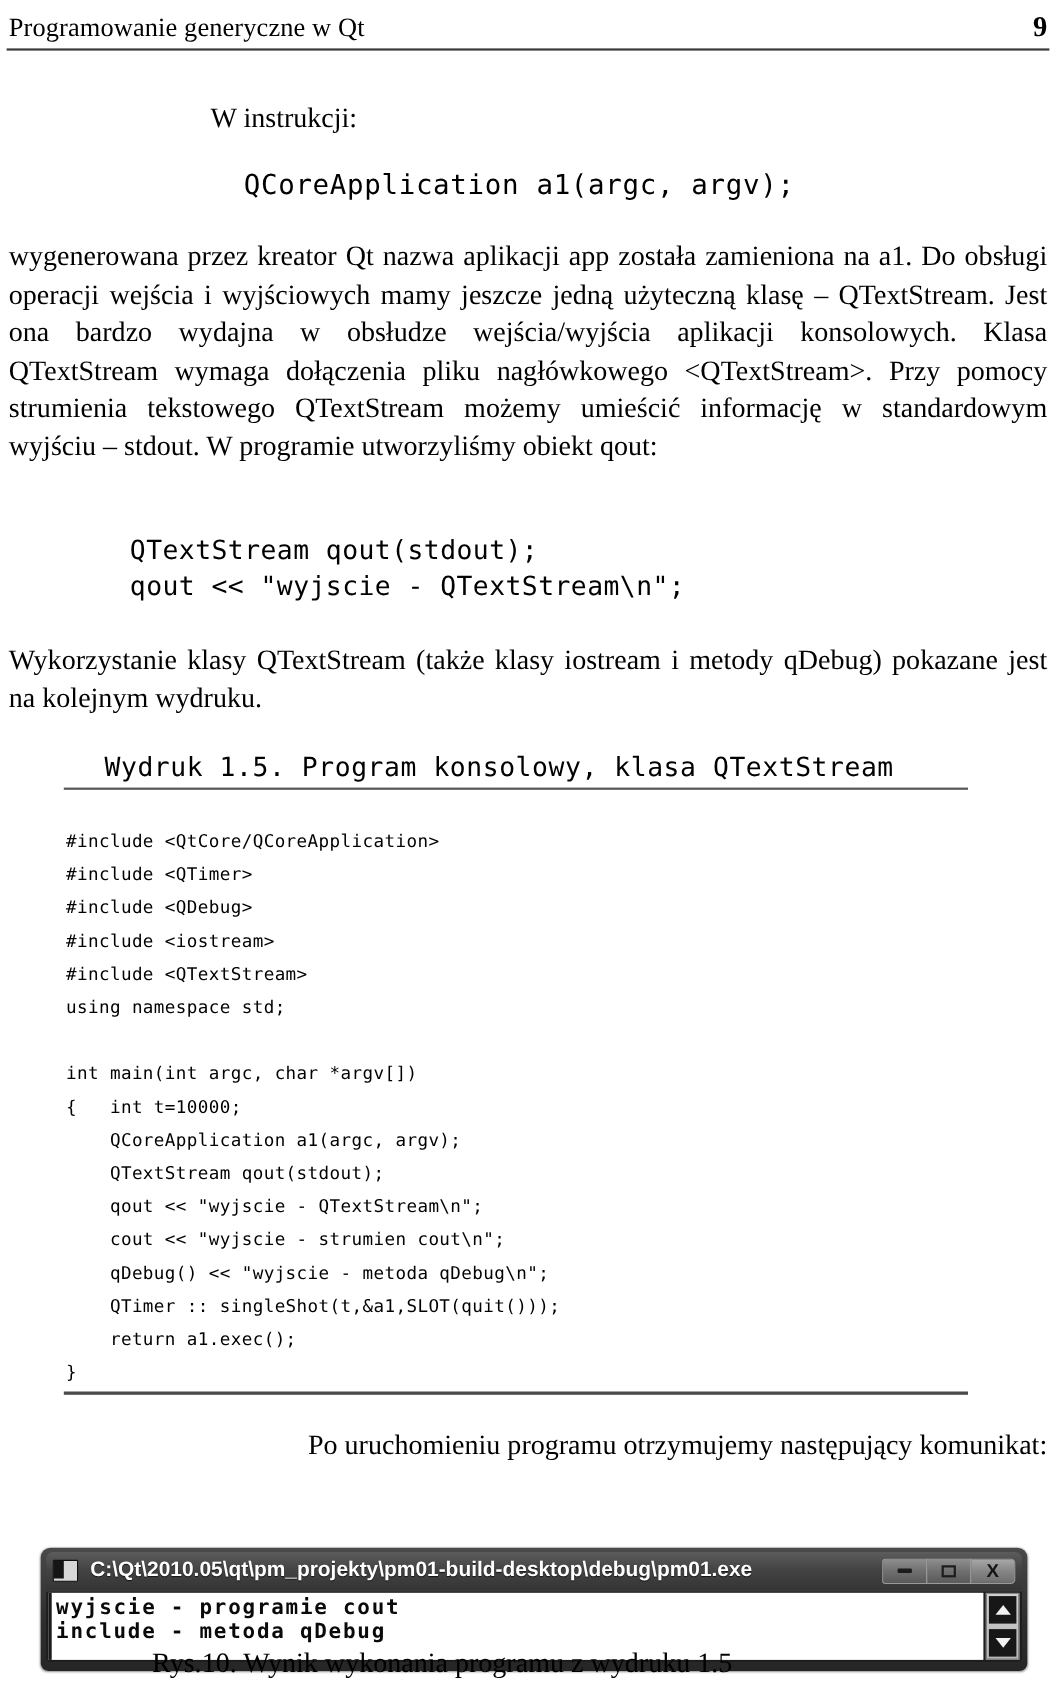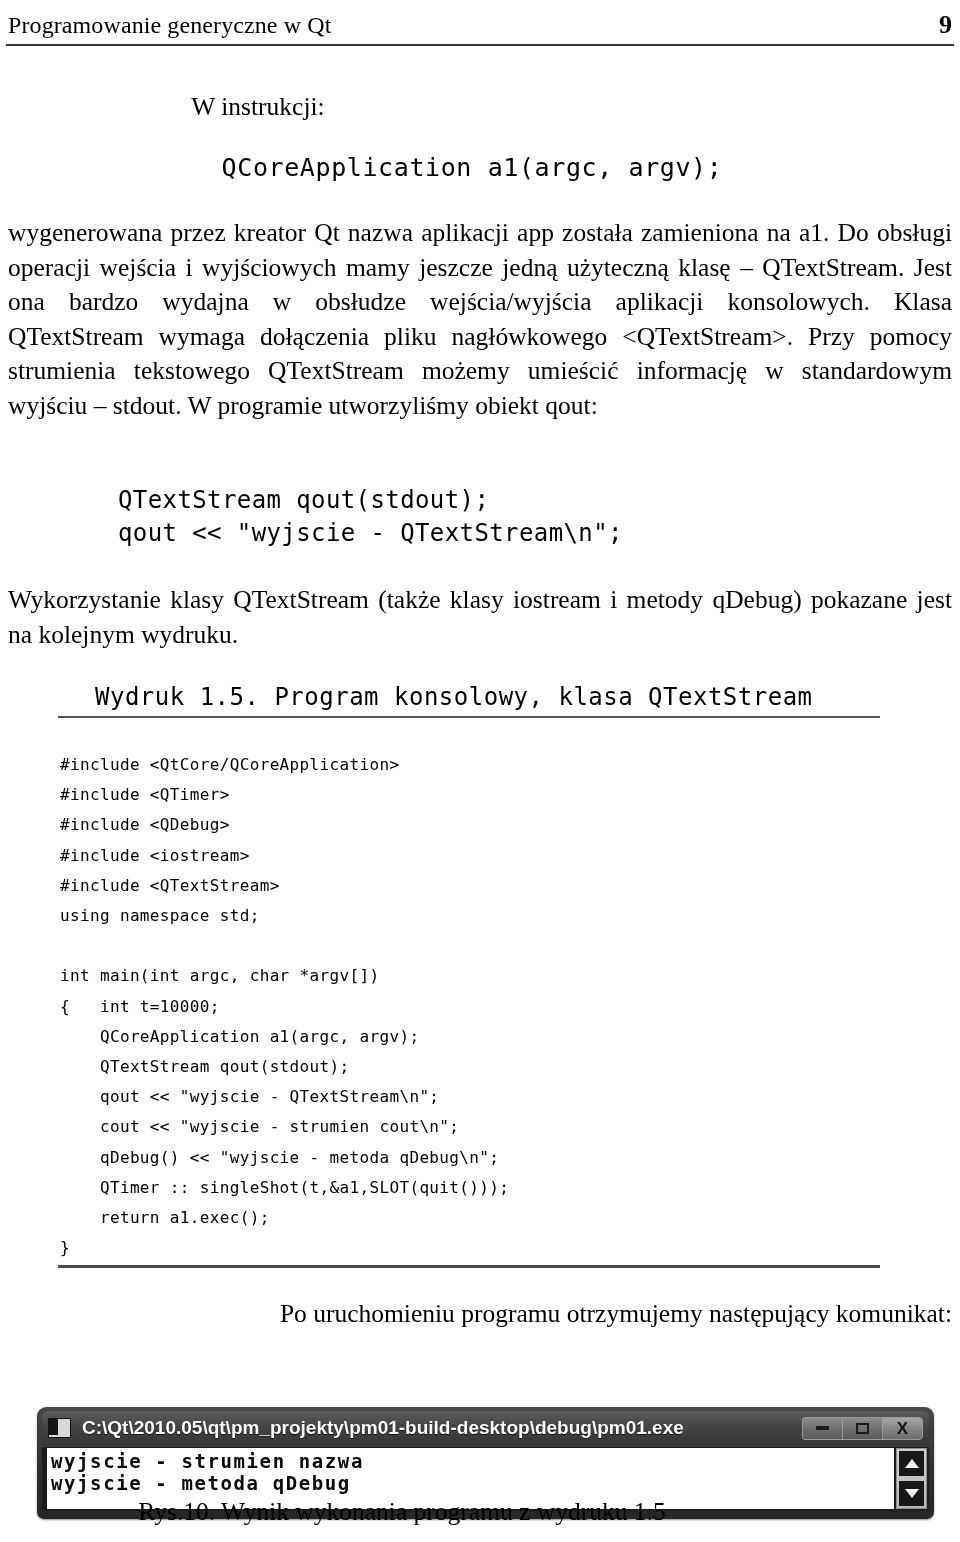--- a/index.html
+++ b/index.html
@@ -383,22 +383,22 @@
         <span class="win-btn">
           <span class="glyph-max"></span>
         </span>
         <span class="win-btn close">
           <span class="glyph-close">X</span>
         </span>
       </span>
     </div>
     <div class="console-body">
       <div class="console-text-area">
-        <div class="console-line">wyjscie - strumien nazwa</div>
-        <div class="console-line">wyjscie - metoda qDebug</div>
+        <div class="console-line">wyjscie - programie cout</div>
+        <div class="console-line">include - metoda qDebug</div>
       </div>
       <div class="console-scrollbar">
         <span class="scroll-arrow">
           <span class="arrow-up"></span>
         </span>
         <span class="scroll-arrow">
           <span class="arrow-down"></span>
         </span>
       </div>
     </div>

